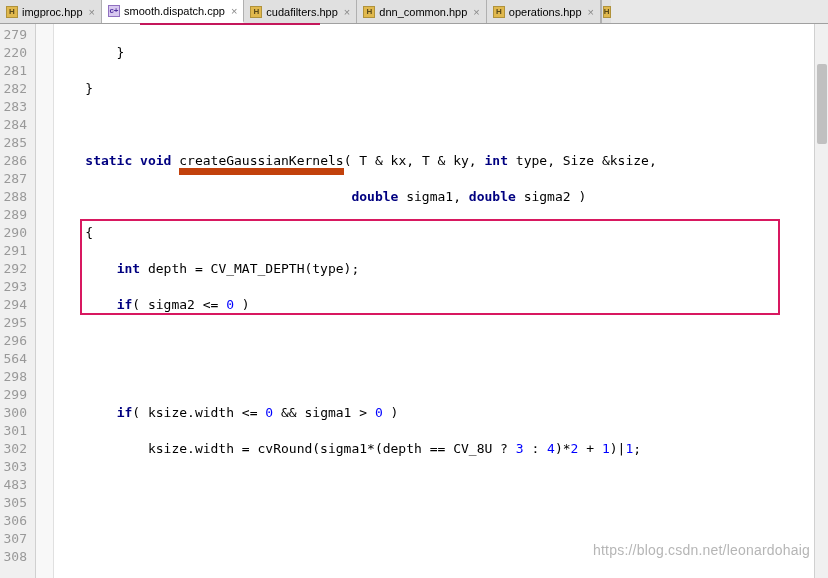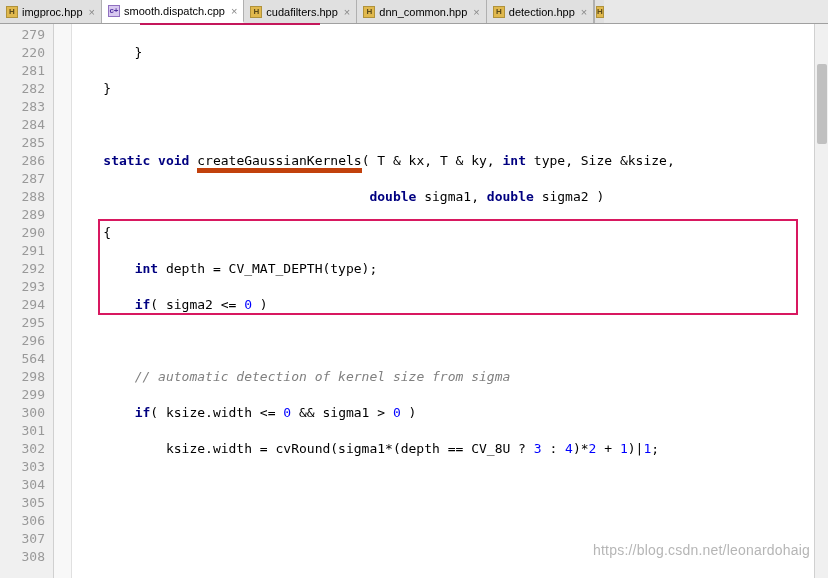--- a/index.html
+++ b/index.html
@@ -5,29 +5,29 @@
 * { margin: 0; padding: 0; box-sizing: border-box; }
 body { font-family: "DejaVu Sans Mono", "Courier New", monospace; font-size: 13px; background: #fff; width: 828px; height: 578px; overflow: hidden; position: relative; }
 .tabs { display: flex; height: 24px; background: #e8e8e8; border-bottom: 1px solid #a0a0a0; font-family: sans-serif; font-size: 11px; }
 .tab { display: flex; align-items: center; padding: 0 6px; border-right: 1px solid #b0b0b0; background: #e0e0e0; cursor: pointer; gap: 4px; }
 .tab.active { background: #fff; border-bottom: 2px solid #fff; }
 .hicon { width: 12px; height: 12px; background: #e0b84d; border: 1px solid #b0923a; display: flex; align-items: center; justify-content: center; font-size: 8px; font-weight: bold; color: #5a4a1a; }
 .cicon { width: 12px; height: 12px; background: #d8c8f0; border: 1px solid #9070c0; display: flex; align-items: center; justify-content: center; font-size: 8px; font-weight: bold; color: #5030a0; }
 .closex { font-size: 11px; color: #888; margin-left: 2px; }
 .tab-underline { height: 2px; background: #c4175b; position: absolute; top: 23px; }
 .editor { display: flex; height: 554px; position: relative; }
-.gutter { width: 54px; background: #f0f0f0; border-right: 1px solid #d0d0d0; text-align: right; padding-right: 8px; color: #999; line-height: 18px; padding-top: 2px; flex-shrink: 0; }
+.gutter { width: 36px; background: #f0f0f0; border-right: 1px solid #d0d0d0; text-align: right; padding-right: 8px; color: #999; line-height: 18px; padding-top: 2px; flex-shrink: 0; }
 .gutter div { height: 18px; }
 .fold { width: 18px; background: #f8f8f8; border-right: 1px solid #e0e0e0; flex-shrink: 0; }
 .code { flex: 1; white-space: pre; line-height: 18px; padding-top: 2px; position: relative; }
 .line { height: 18px; }
 .kw { color: #000080; font-weight: bold; }
 .num { color: #0000ff; }
 .com { color: #808080; font-style: italic; }
-.fn-underline { border-bottom: 5px solid #c2410c; }
+.fn-underline { border-bottom: 7px solid #c2410c; }
 .redbox { position: absolute; border: 2px solid #d81860; pointer-events: none; }
 .scrollbar { position: absolute; right: 0; top: 24px; bottom: 0; width: 14px; background: #f0f0f0; border-left: 1px solid #d0d0d0; }
 .scrollthumb { position: absolute; width: 10px; left: 2px; background: #c0c0c0; border-radius: 2px; }
 .watermark { position: absolute; right: 18px; bottom: 20px; font-family: sans-serif; font-size: 14px; color: rgba(120,120,120,0.55); letter-spacing: 0.2px; }
 .partial-tab { width: 10px; background: #e0e0e0; border-left: 1px solid #b0b0b0; display: flex; align-items: center; justify-content: center; }
 </style>
 </head>
 <body>
 
 <div class="tabs">
@@ -46,21 +46,21 @@
       <span>cudafilters.hpp</span>
       <span class="closex">×</span>
     </div>
   <div class="tab">
       <span class="hicon">H</span>
       <span>dnn_common.hpp</span>
       <span class="closex">×</span>
     </div>
   <div class="tab">
       <span class="hicon">H</span>
-      <span>detection.hpp</span>
+      <span>operations.hpp</span>
       <span class="closex">×</span>
     </div>
   <div class="partial-tab">
       <span class="hicon" style="width:8px;">H</span>
     </div>
 </div>
 <div class="tab-underline" style="left:140px; width:180px;"></div>
 
 <div class="editor">
   <div class="gutter" id="gutter">
@@ -82,38 +82,38 @@
       <div>294</div>
       <div>295</div>
       <div>296</div>
       <div>564</div>
       <div>298</div>
       <div>299</div>
       <div>300</div>
       <div>301</div>
       <div>302</div>
       <div>303</div>
-      <div>304</div>
+      <div>483</div>
       <div>305</div>
       <div>306</div>
       <div>307</div>
       <div>308</div>
     </div>
   <div class="fold"></div>
   <div class="code">
 <div class="line"><span>        }</span></div>
 <div class="line"><span>    }</span></div>
 <div class="line"><span></span></div>
 <div class="line"><span>    </span><span class="kw">static</span><span> </span><span class="kw">void</span><span> </span><span class="fn-underline">createGaussianKernels</span><span>( T &amp; kx, T &amp; ky, </span><span class="kw">int</span><span> type, Size &amp;ksize,</span></div>
 <div class="line"><span>                                      </span><span class="kw">double</span><span> sigma1, </span><span class="kw">double</span><span> sigma2 )</span></div>
 <div class="line"><span>    {</span></div>
 <div class="line"><span>        </span><span class="kw">int</span><span> depth = CV_MAT_DEPTH(type);</span></div>
 <div class="line"><span>        </span><span class="kw">if</span><span>( sigma2 &lt;= </span><span class="num">0</span><span> )</span></div>
 <div class="line"><span></span></div>
-<div class="line"><span>        </span><span class="com">// automatic detection of kernel size from sigma</span></div>
+<div class="line"><span>        </span></div>
 <div class="line"><span>        </span><span class="kw">if</span><span>( ksize.width &lt;= </span><span class="num">0</span><span> &amp;&amp; sigma1 &gt; </span><span class="num">0</span><span> )</span></div>
 <div class="line"><span>            ksize.width = cvRound(sigma1*(depth == CV_8U ? </span><span class="num">3</span><span> : </span><span class="num">4</span><span>)*</span><span class="num">2</span><span> + </span><span class="num">1</span><span>)|</span><span class="num">1</span><span>;</span></div>
 
 
 
 
 
 
 
 

